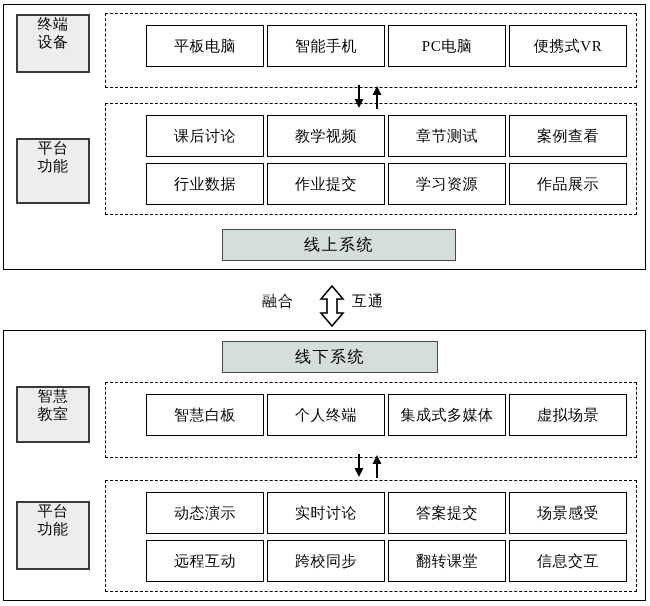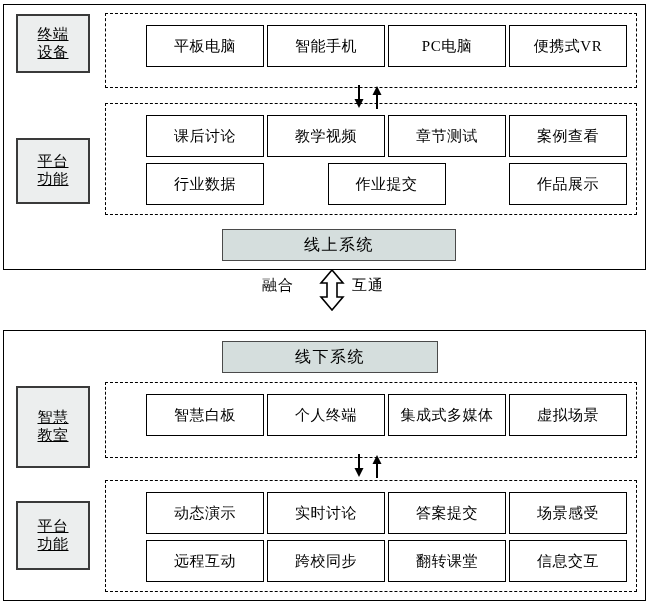--- a/index.html
+++ b/index.html
@@ -32,31 +32,29 @@
   #panel-online  { left: 3px;  top: 4px;   width: 643px; height: 266px; }
   #panel-offline { left: 3px;  top: 330px; width: 643px; height: 271px; }
 
   
   .side-label {
     position: absolute;
     background: #eceeee;
     border: 2.5px solid #3a3a3a;
     box-sizing: border-box;
     display: flex;
-    align-items: center;
     justify-content: center;
     text-align: center;
     font-size: 15px;
     line-height: 1.18;
     letter-spacing: 0.5px;
-    text-decoration: underline;
   }
   #side-terminal  { left: 16px; top: 14px;  width: 74px; height: 59px; }
   #side-platform1 { left: 16px; top: 138px; width: 74px; height: 66px; }
-  #side-classroom { left: 16px; top: 386px; width: 74px; height: 82px; }
+  #side-classroom { left: 16px; top: 386px; width: 74px; height: 57px; }
   #side-platform2 { left: 16px; top: 501px; width: 74px; height: 69px; }
 
   
   .dashed-group {
     position: absolute;
     border: 1.8px dashed #000;
     box-sizing: border-box;
     background: transparent;
   }
   #group-terminal   { left: 105px; top: 13px;  width: 532px; height: 75px; }
@@ -118,21 +116,21 @@
     width: 40px;
     height: 26px;
   }
   #arrows-online  { left: 348px; top: 84px; }
   #arrows-offline { left: 348px; top: 453px; }
 
   
   #fusion-area {
     position: absolute;
     left: 230px;
-    top: 267px;
+    top: 283px;
     width: 190px;
     height: 45px;
   }
   .fusion-text {
     position: absolute;
     top: 9px;
     font-size: 15px;
     letter-spacing: 1px;
   }
   #fusion-left  { left: 32px; }
@@ -187,20 +185,21 @@
   <div class="dashed-group" id="group-platform1">
     <div class="item-row" id="row-p1a">
       <div class="item-box">课后讨论</div>
       <div class="item-box">教学视频</div>
       <div class="item-box">章节测试</div>
       <div class="item-box">案例查看</div>
     </div>
     <div class="item-row" id="row-p1b">
       <div class="item-box">行业数据</div>
       <div class="item-box">作业提交</div>
+      <div class="item-box">学习资源</div>
       <div class="item-box">作品展示</div>
     </div>
   </div>
 
   <div class="system-bar" id="bar-online">线上系统</div>
 
   <div id="fusion-area">
     <div class="fusion-text" id="fusion-left">融合</div>
     <svg id="fusion-arrow" viewBox="0 0 26 42">
       <polygon points="13,1 24,14 18,14 18,28 24,28 13,41 2,28 8,28 8,14 2,14" fill="#ffffff" stroke="#000000" stroke-width="1.6" stroke-linejoin="miter"></polygon>

